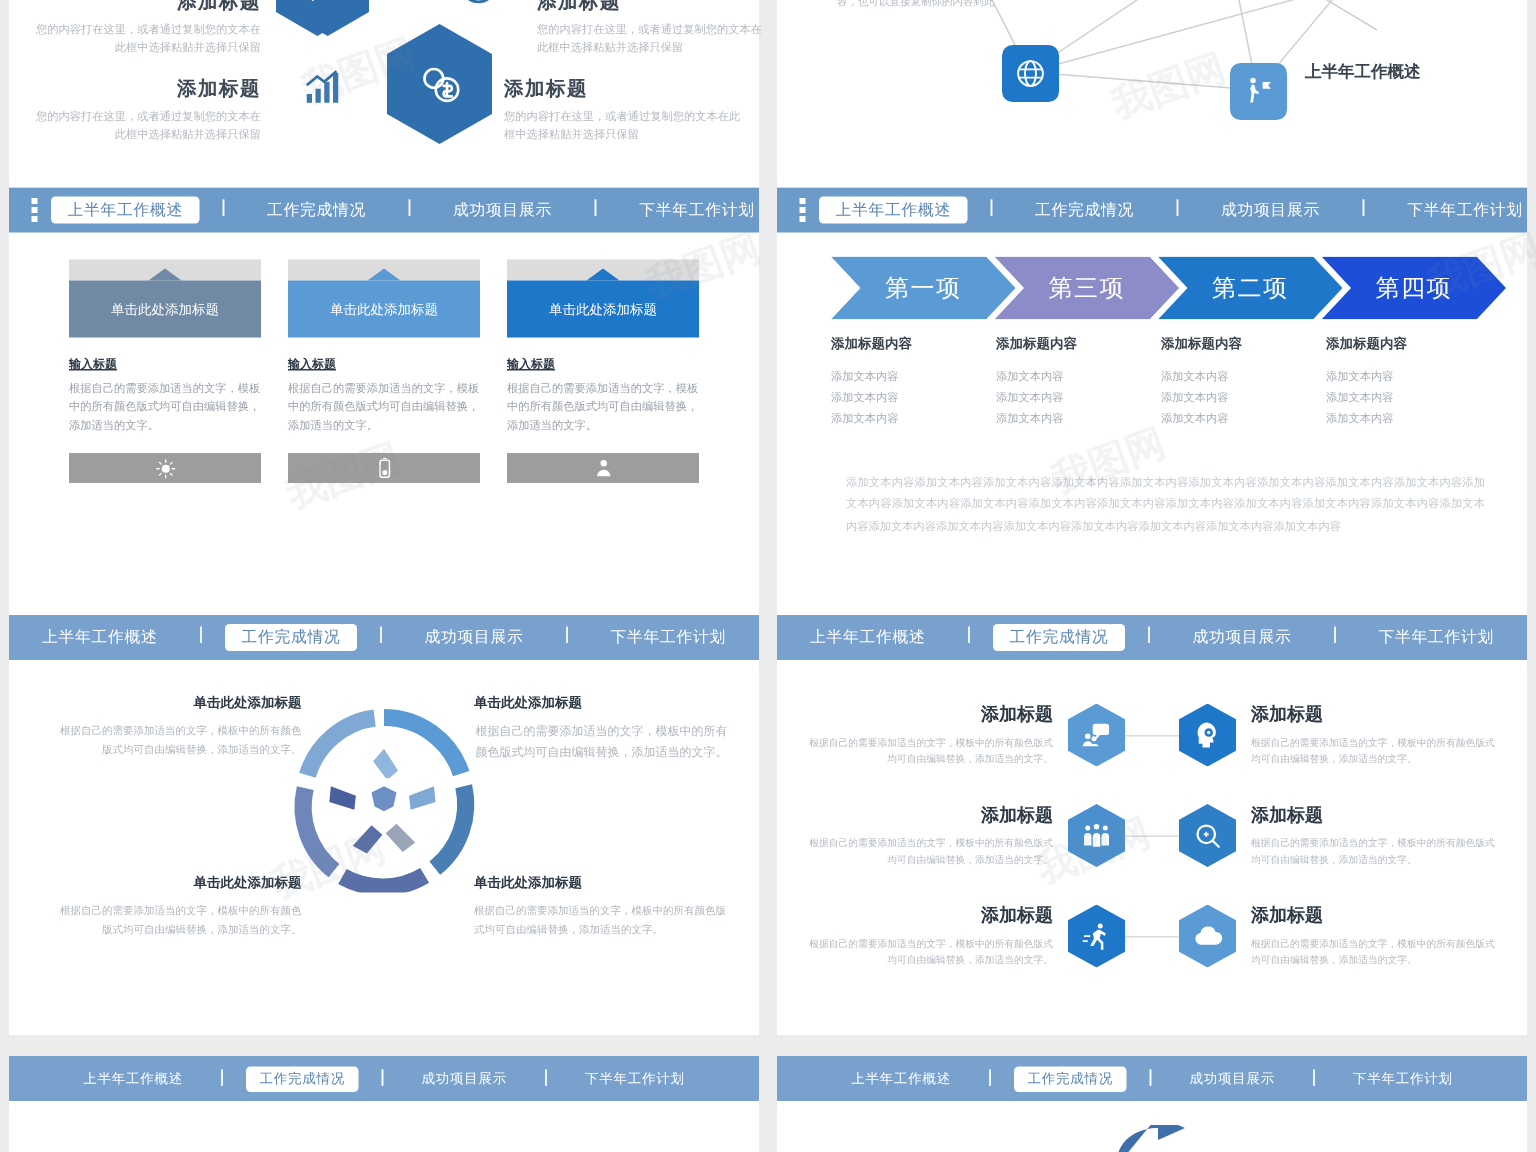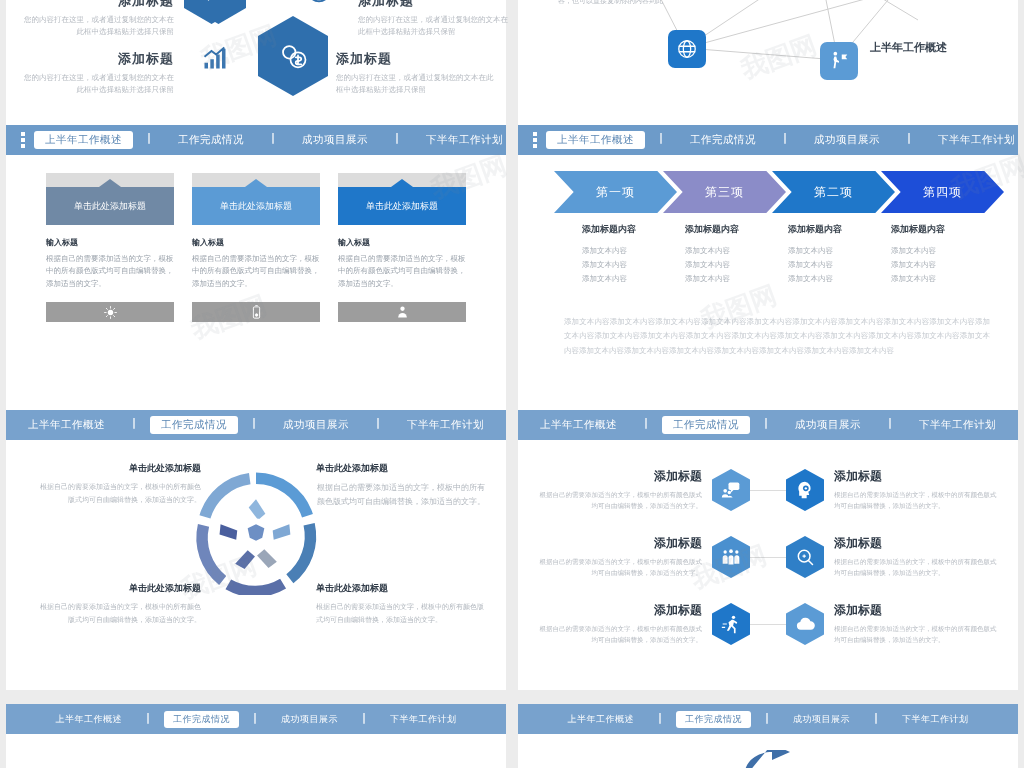--- a/index.html
+++ b/index.html
@@ -75,39 +75,39 @@
   }
   .card .capbody:before{
     content:""; position:absolute; top:-8px; left:50%; transform:translateX(-50%);
     border-left:11px solid transparent; border-right:11px solid transparent;
     border-bottom:8px solid currentColor;
   }
   .c1 .capbody{ background:#7089a5; color:#7089a5;}
   .c2 .capbody{ background:#5b9bd5; color:#5b9bd5;}
   .c3 .capbody{ background:#1f77c9; color:#1f77c9;}
   .c1 .capbody span,.c2 .capbody span,.c3 .capbody span{ color:#fff;}
-  .card h4{ font-size:8px; color:#2f3a47; margin:12px 0 5px;}
+  .card h4{ font-size:8px; color:#2f3a47; margin:12px 0 5px;text-decoration:underline;}
   .card p{ font-size:7.5px; color:#9aa2ab; line-height:1.65;}
   .card .iconbar{
     margin-top:12px; height:20px; background:#9d9d9d;
     display:flex; align-items:center; justify-content:center;
   }
 
   
   .arrows{ position:absolute; left:36px; right:28px; top:46px; display:flex;}
   .arrow{
     flex:1; height:42px; position:relative;
     display:flex; align-items:center; justify-content:center;
-    color:#fff; font-size:12px; letter-spacing:1px;
+    color:#fff; font-size:16px; letter-spacing:1px;
     clip-path:polygon(0% 0%, 84% 0%, 100% 50%, 84% 100%, 0% 100%, 16% 50%);
     margin-right:-14px;
   }
   .a1{ background:#5b9bd5;} .a2{ background:#1f77c9;}
   .a3{ background:#8b8cc8;} .a4{ background:#1d4ed8;}
-  .acols{ position:absolute; left:64px; right:24px; top:98px; display:flex;justify-content:space-between;}
+  .acols{ position:absolute; left:36px; right:24px; top:98px; display:flex;justify-content:space-between;}
   .acol{ flex:1; }
   .acol h5{ font-size:9px; color:#3b4550; margin-bottom:8px; font-weight:bold;}
   .acol div{ font-size:7.5px; color:#a5acb4; line-height:1.85;}
   .bigpara{
     position:absolute; left:46px; right:28px; top:190px;
     font-size:7.5px; color:#c3c8ce; line-height:1.9; text-align:justify;
   }
 
   
   .circ-left{ position:absolute; left:30px; width:165px; text-align:right;}

